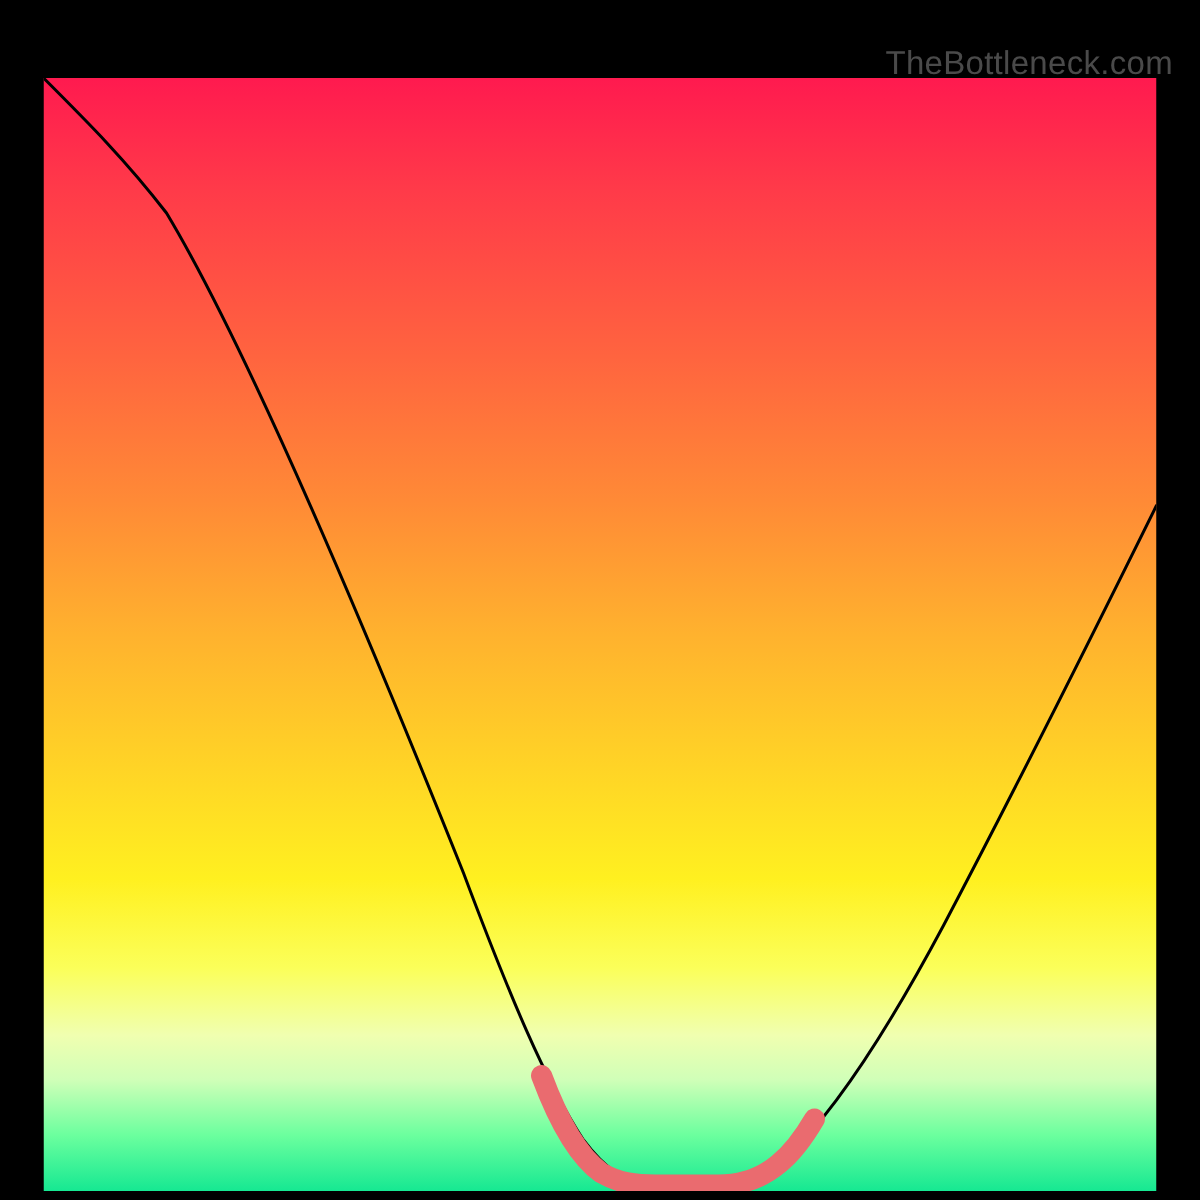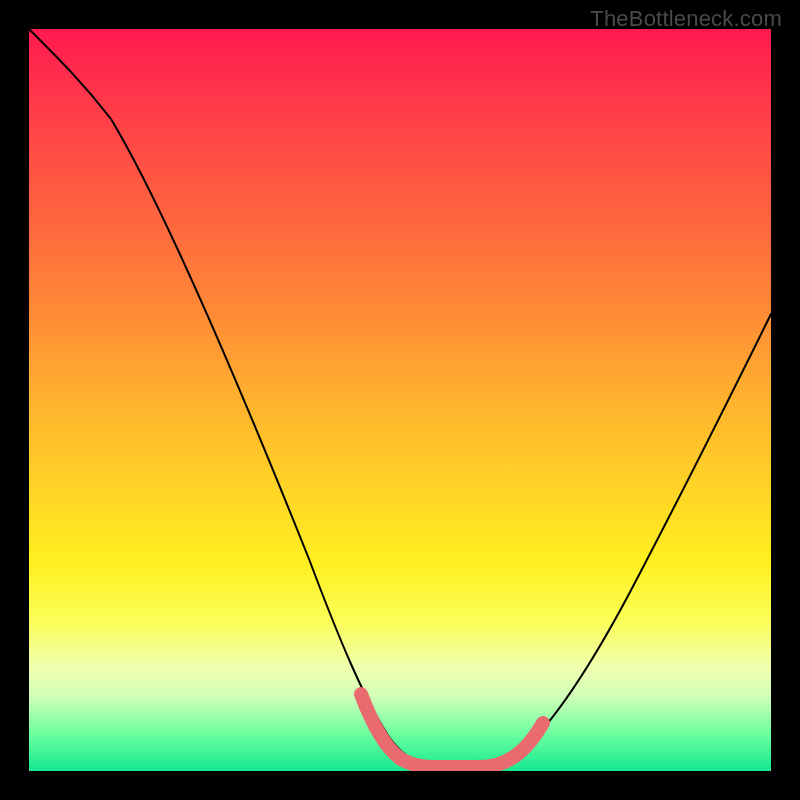--- a/index.html
+++ b/index.html
@@ -9,20 +9,21 @@
     width: 800px;
     height: 800px;
     overflow: hidden;
     font-family: Arial, Helvetica, sans-serif;
   }
   .frame {
     position: relative;
     width: 800px;
     height: 764px;
     background: #000;
+    margin-top: 23px;
   }
   .watermark {
     position: absolute;
     top: 6px;
     right: 18px;
     color: #4a4a4a;
     font-size: 22px;
     font-weight: 500;
     letter-spacing: 0.2px;
   }

